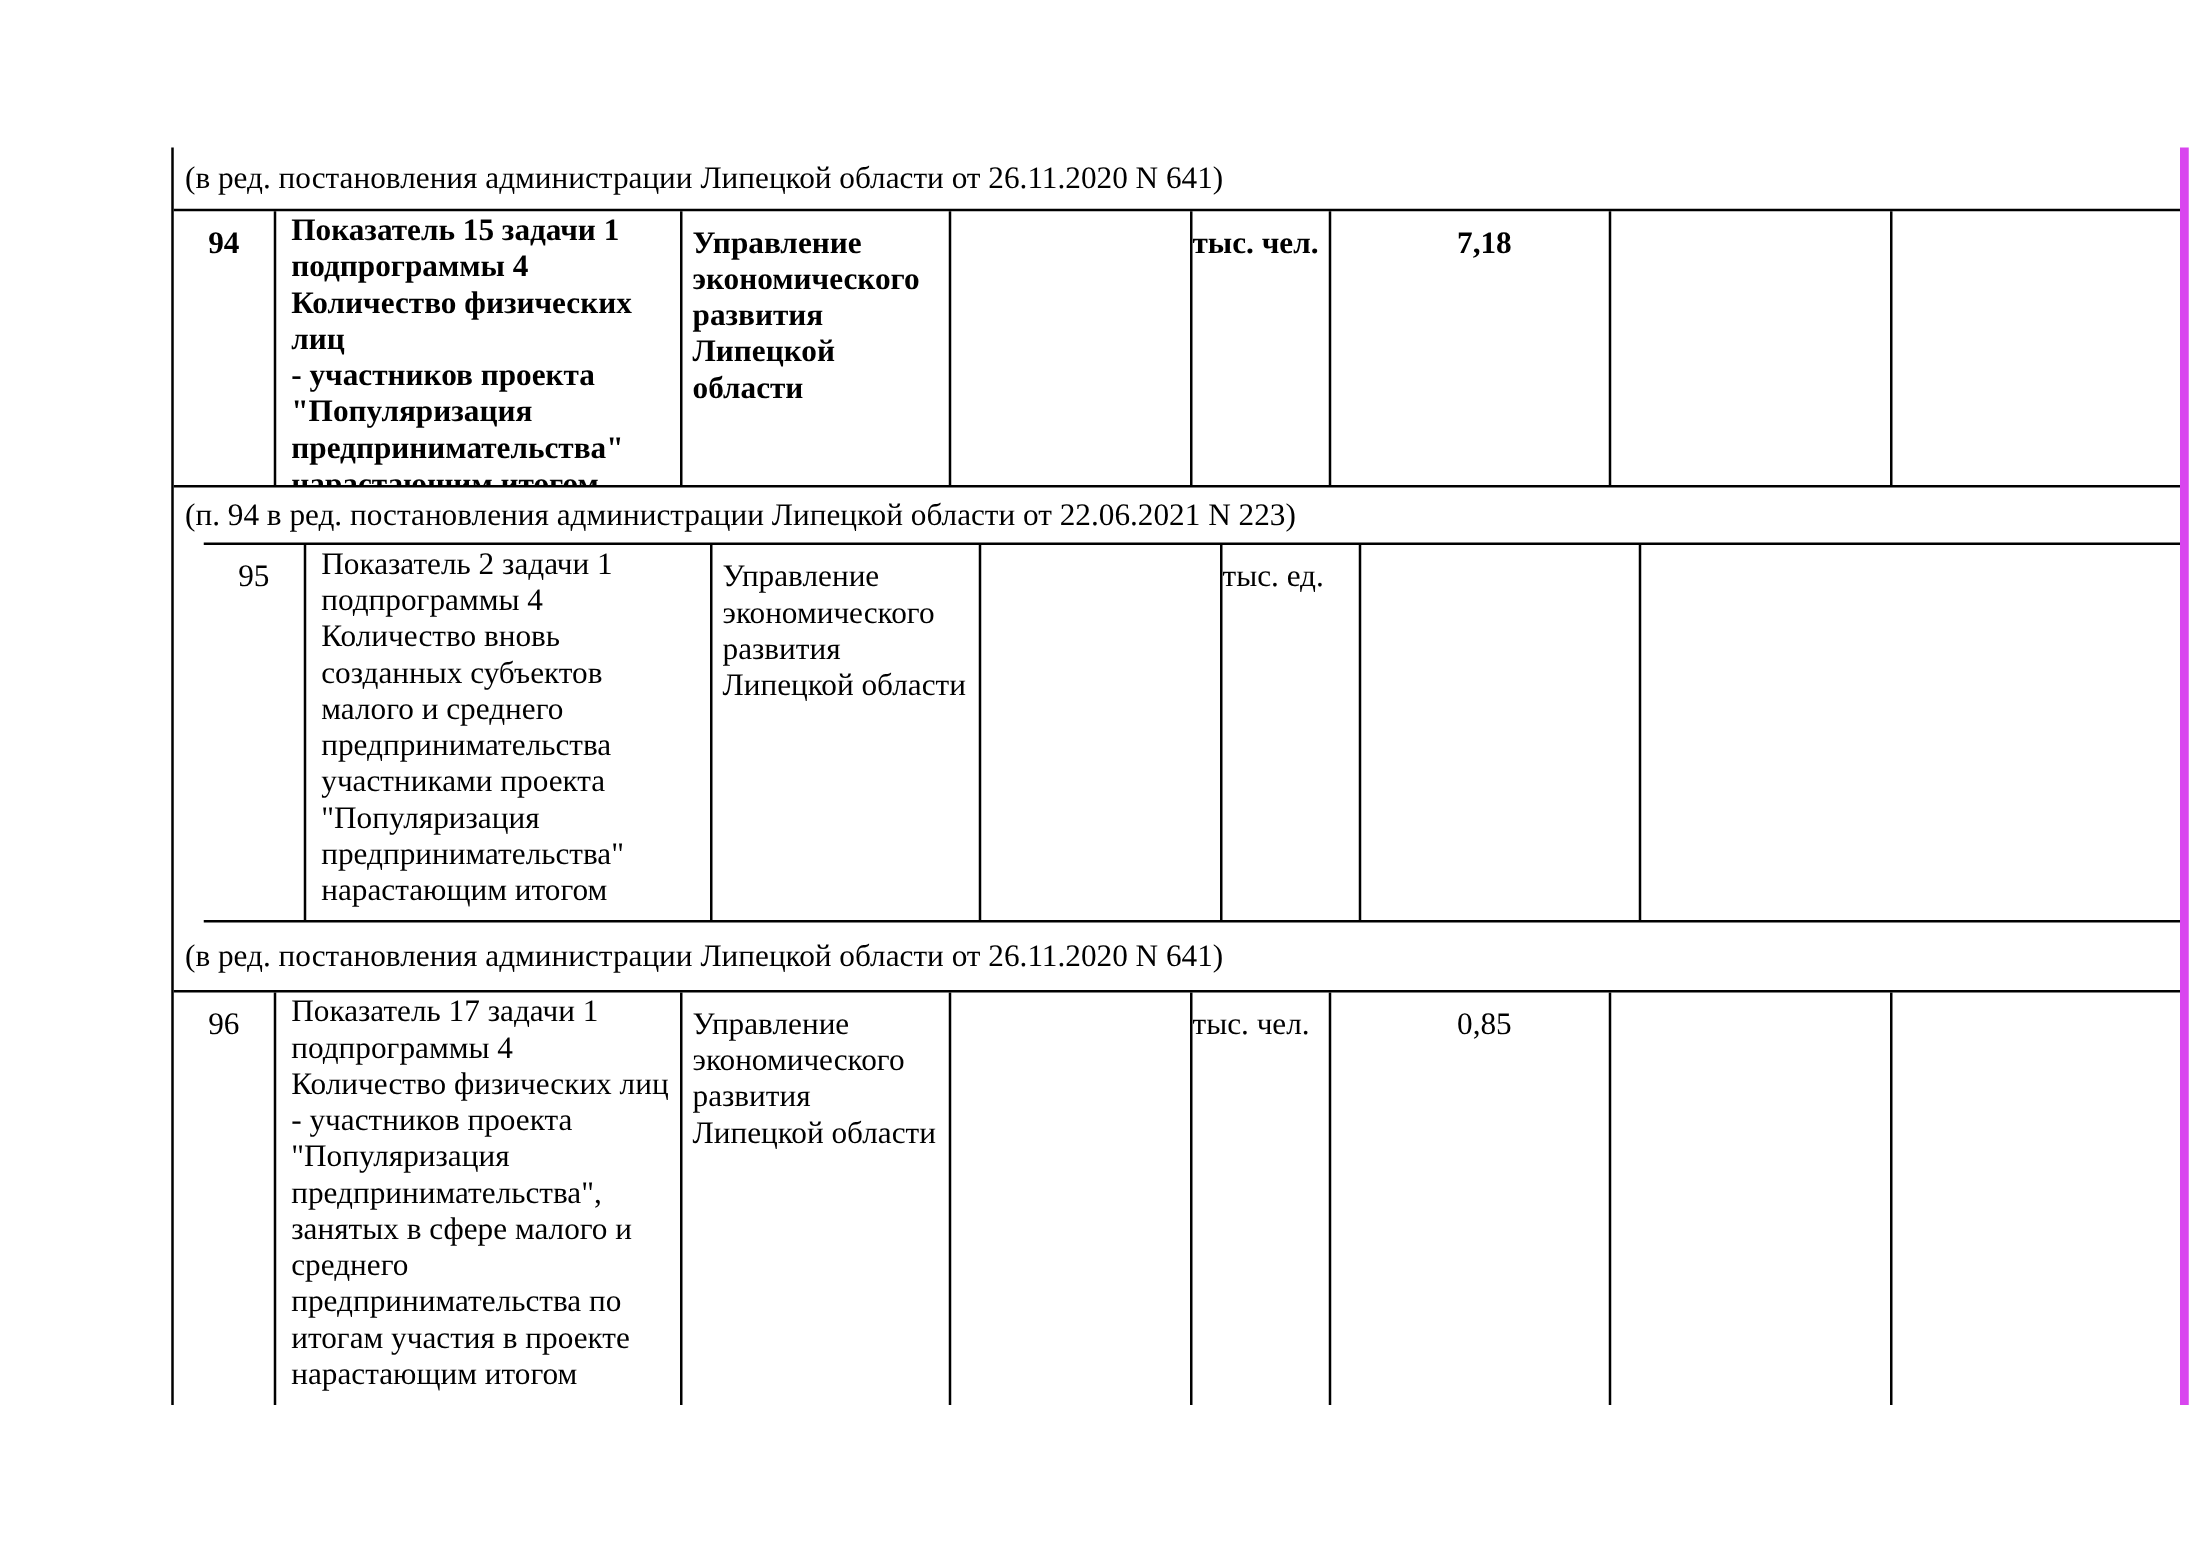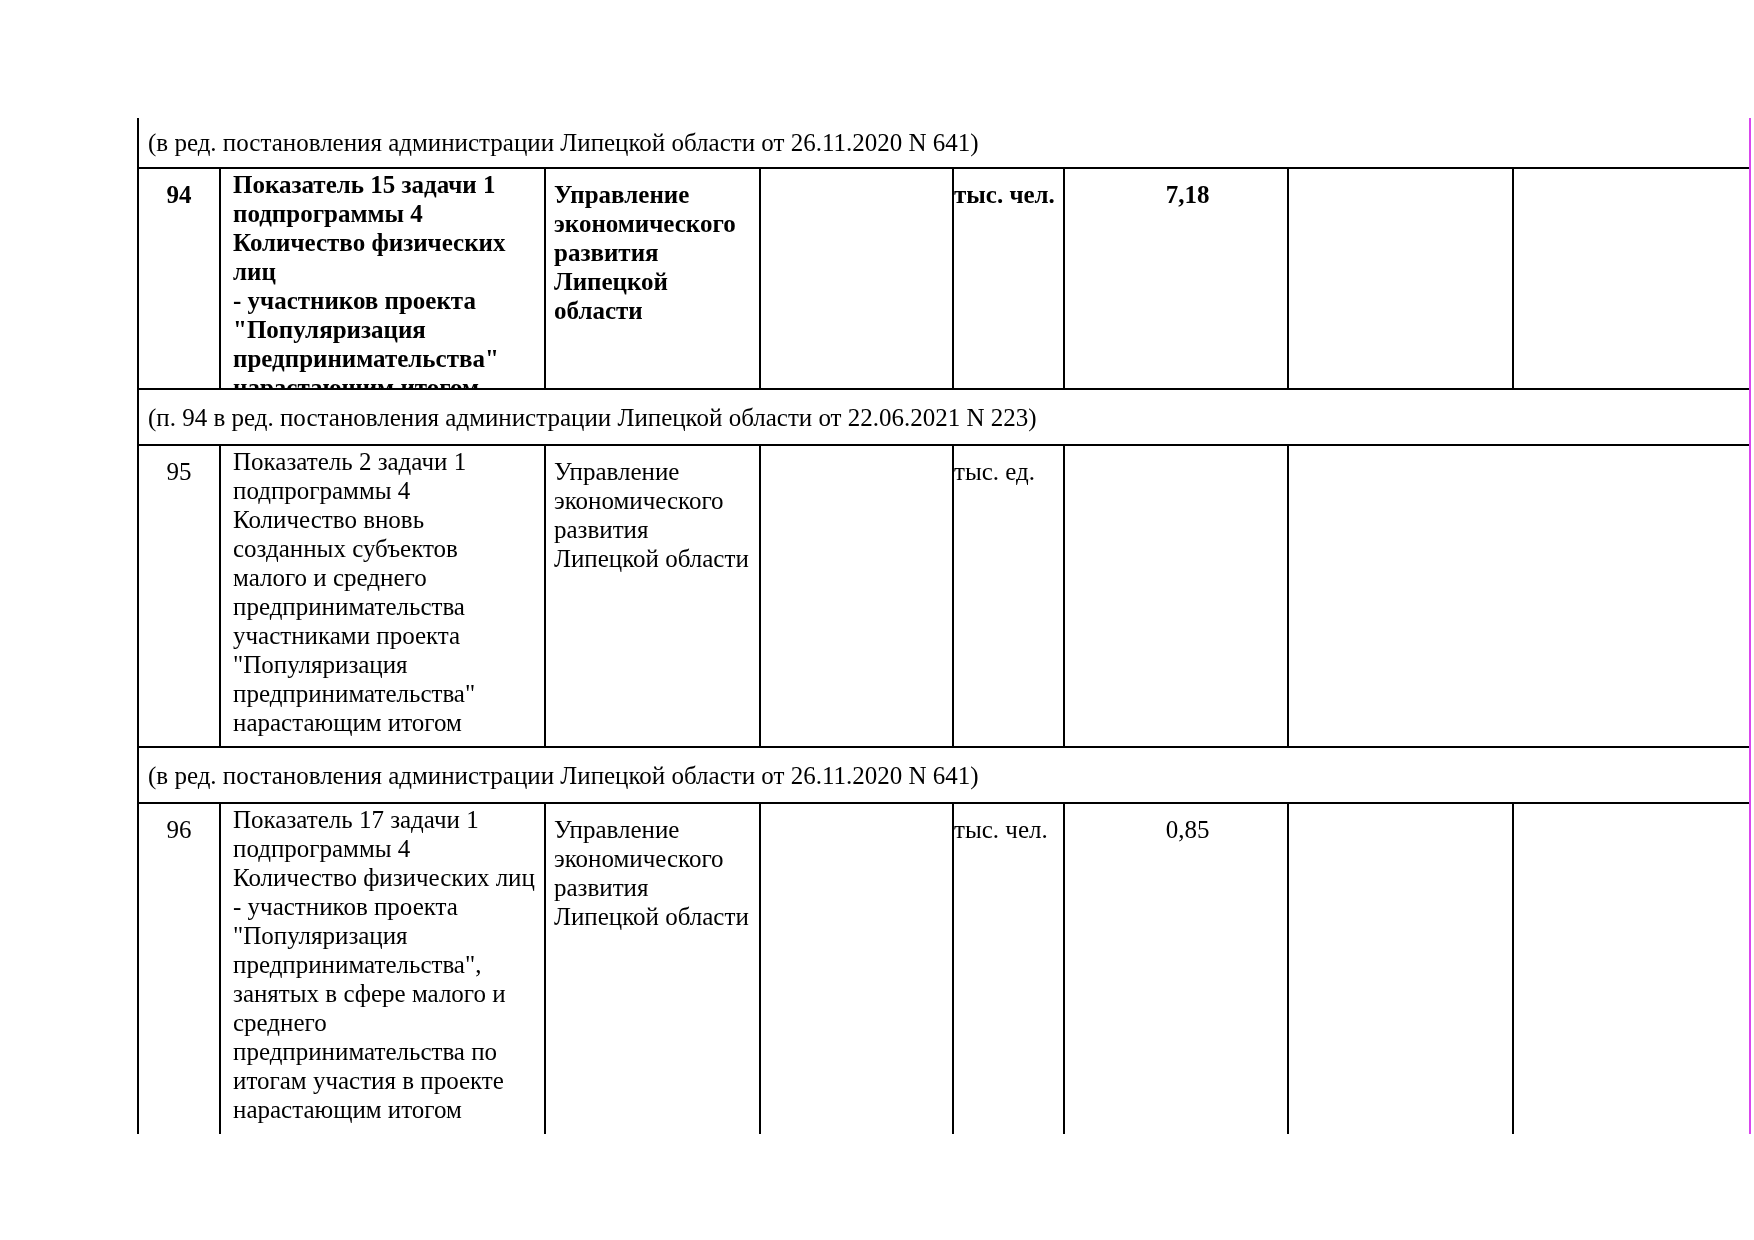--- a/index.html
+++ b/index.html
@@ -16,46 +16,46 @@
     color: #000000;
   }
   
   .table-fragment {
     position: absolute;
     left: 137px;
     top: 118px;
     width: 1614px;
     box-sizing: border-box;
     border-left: 2px solid #000;
-    border-right: 2px solid #d946ef;
+    border-right: 7px solid #d946ef;
   }
   .note-band {
     box-sizing: border-box;
     display: flex;
     align-items: center;
     padding-left: 9px;
     font-size: 25px;
     line-height: 29px;
     white-space: nowrap;
     overflow: hidden;
   }
   .nb-1 { height: 49px; }
-  .nb-2 { height: 54px; }
+  .nb-2 { height: 44px; }
   .nb-3 { height: 54px; }
   .trow {
     box-sizing: border-box;
     display: grid;
     grid-template-columns: 82px 325px 215px 193px 111px 224px 225px 1fr;
     border-top: 2px solid #000;
     border-bottom: 2px solid #000;
     font-size: 25px;
     line-height: 29px;
   }
   .tr-94 { height: 223px; font-weight: bold; }
-  .tr-95 { height: 304px; }
+  .tr-95 { height: 304px; margin-left: 24px; }
   .tr-96 { height: 332px; border-bottom: none; }
   .cell {
     box-sizing: border-box;
     border-right: 2px solid #000;
     overflow: hidden;
   }
   .cell:last-child { border-right: none; }
   .c-num  { text-align: center; padding-top: 11px; }
   .c-text { padding: 1px 6px 0 12px; white-space: pre-line; }
   .c-exec { padding: 11px 4px 0 8px;  white-space: pre-line; }

